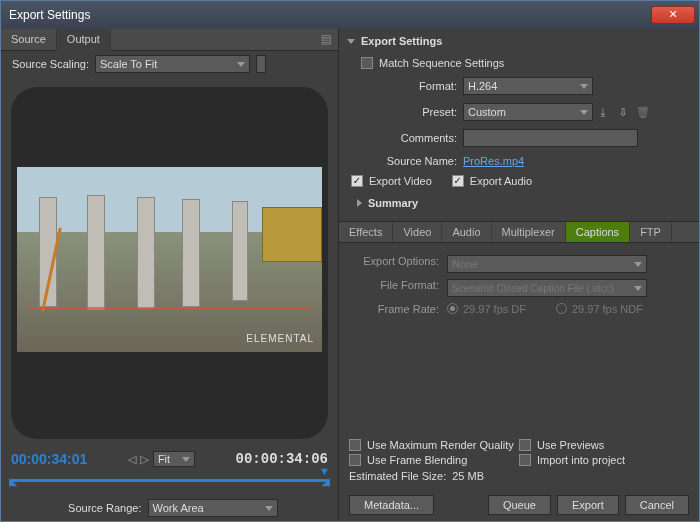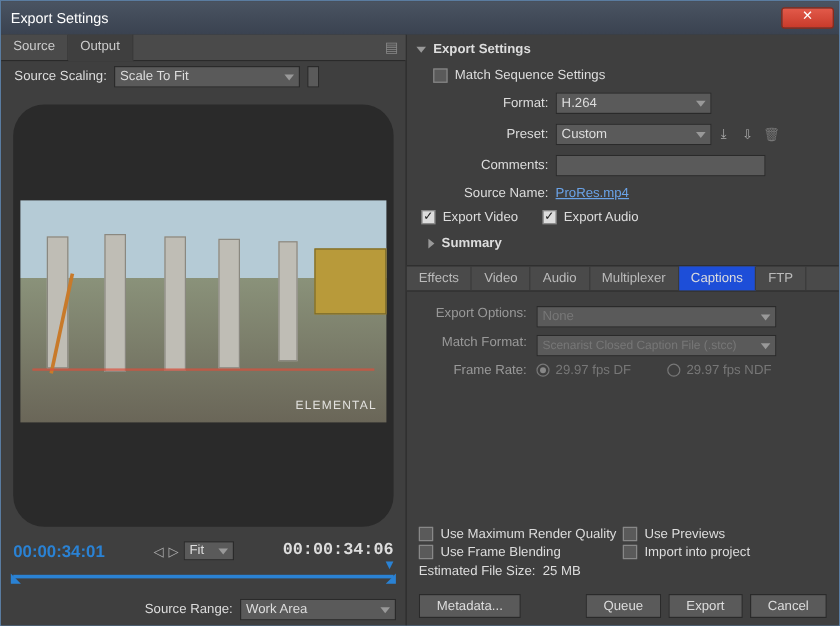--- a/index.html
+++ b/index.html
@@ -32,21 +32,21 @@
   .timeline-bar { position: absolute; top: 6px; left: 0; right: 0; height: 3px; background: #2a82d4; }
   .timeline-marker { position: absolute; top: 2px; color: #2a82d4; }
   .section-header { display: flex; align-items: center; padding: 6px 8px; color: #ddd; font-weight: bold; }
   .checkbox { width: 12px; height: 12px; border: 1px solid #888; background: #5a5a5a; margin-right: 6px; display: inline-flex; align-items: center; justify-content: center; cursor: pointer; }
   .checkbox.checked::after { content: '✓'; font-size: 10px; color: #222; background: #ddd; width: 100%; height: 100%; text-align: center; line-height: 10px; }
   .text-input { background: #5a5a5a; border: 1px solid #2a2a2a; height: 18px; color: #ddd; padding: 0 4px; }
   .link { color: #6aa3e8; text-decoration: underline; cursor: pointer; }
   .icon-btn { width: 16px; height: 16px; color: #aaa; cursor: pointer; display: inline-flex; align-items: center; justify-content: center; margin: 0 2px; }
   .sub-tabs { display: flex; background: #4a4a4a; border-top: 1px solid #2a2a2a; border-bottom: 1px solid #2a2a2a; margin-top: 6px; }
   .sub-tab { padding: 4px 10px; color: #bbb; cursor: pointer; border-right: 1px solid #3a3a3a; }
-  .sub-tab.active { background: #1d4ed8; color: #ddd; }
+  .sub-tab.active { background: #4d7c0f; color: #ddd; }
   .form-area { padding: 6px 10px; color: #999; }
   .form-row { display: flex; margin: 6px 0; }
   .form-row .lbl { width: 90px; text-align: right; margin-right: 8px; }
   .radio { width: 11px; height: 11px; border: 1px solid #777; border-radius: 50%; margin-right: 5px; display: inline-flex; align-items: center; justify-content: center; cursor: pointer; }
   .radio.checked::after { content: ''; width: 5px; height: 5px; background: #888; border-radius: 50%; }
   .bottom-checks { padding: 4px 10px; color: #ddd; }
   .check-row { display: flex; margin: 3px 0; }
   .check-item { display: flex; align-items: center; width: 170px; }
   .button-row { display: flex; justify-content: flex-end; padding: 6px 10px; gap: 6px; }
   .btn { background: #5a5a5a; border: 1px solid #2a2a2a; color: #ddd; height: 20px; padding: 0 14px; cursor: pointer; display: flex; align-items: center; }
@@ -105,21 +105,21 @@
           </div>
         </div>
         <span class="tc-out">00:00:34:06</span>
       </div>
       <div class="timeline">
         <div class="timeline-bar"></div>
         <span class="timeline-marker" style="left:-2px;">◣</span>
         <span class="timeline-marker" style="right:-2px;">◢</span>
         <span class="timeline-marker" style="right:-2px; top:-8px; color:#2a82d4;">▼</span>
       </div>
-      <div class="row" style="justify-content:flex-end;">
+      <div class="row" style="justify-content:center;">
         <label style="width:80px;">Source Range:</label>
         <div class="dropdown" style="width:130px;">
           <span>Work Area</span>
           <span class="tri-down"></span>
         </div>
       </div>
     </div>
 
     <div class="right-panel">
       <div class="section-header">
@@ -181,21 +181,21 @@
 
       <div class="form-area">
         <div class="form-row">
           <span class="lbl">Export Options:</span>
           <div class="dropdown disabled" style="width:200px;">
             <span>None</span>
             <span class="tri-down"></span>
           </div>
         </div>
         <div class="form-row">
-          <span class="lbl">Match Format:</span>
+          <span class="lbl">File Format:</span>
           <div class="dropdown disabled" style="width:200px;">
             <span style="font-size:10px;">Scenarist Closed Caption File (.stcc)</span>
             <span class="tri-down"></span>
           </div>
         </div>
         <div class="form-row">
           <span class="lbl">Frame Rate:</span>
           <span class="radio checked disabled"></span>
           <span class="disabled">29.97 fps DF</span>
           <span style="width:30px;"></span>

